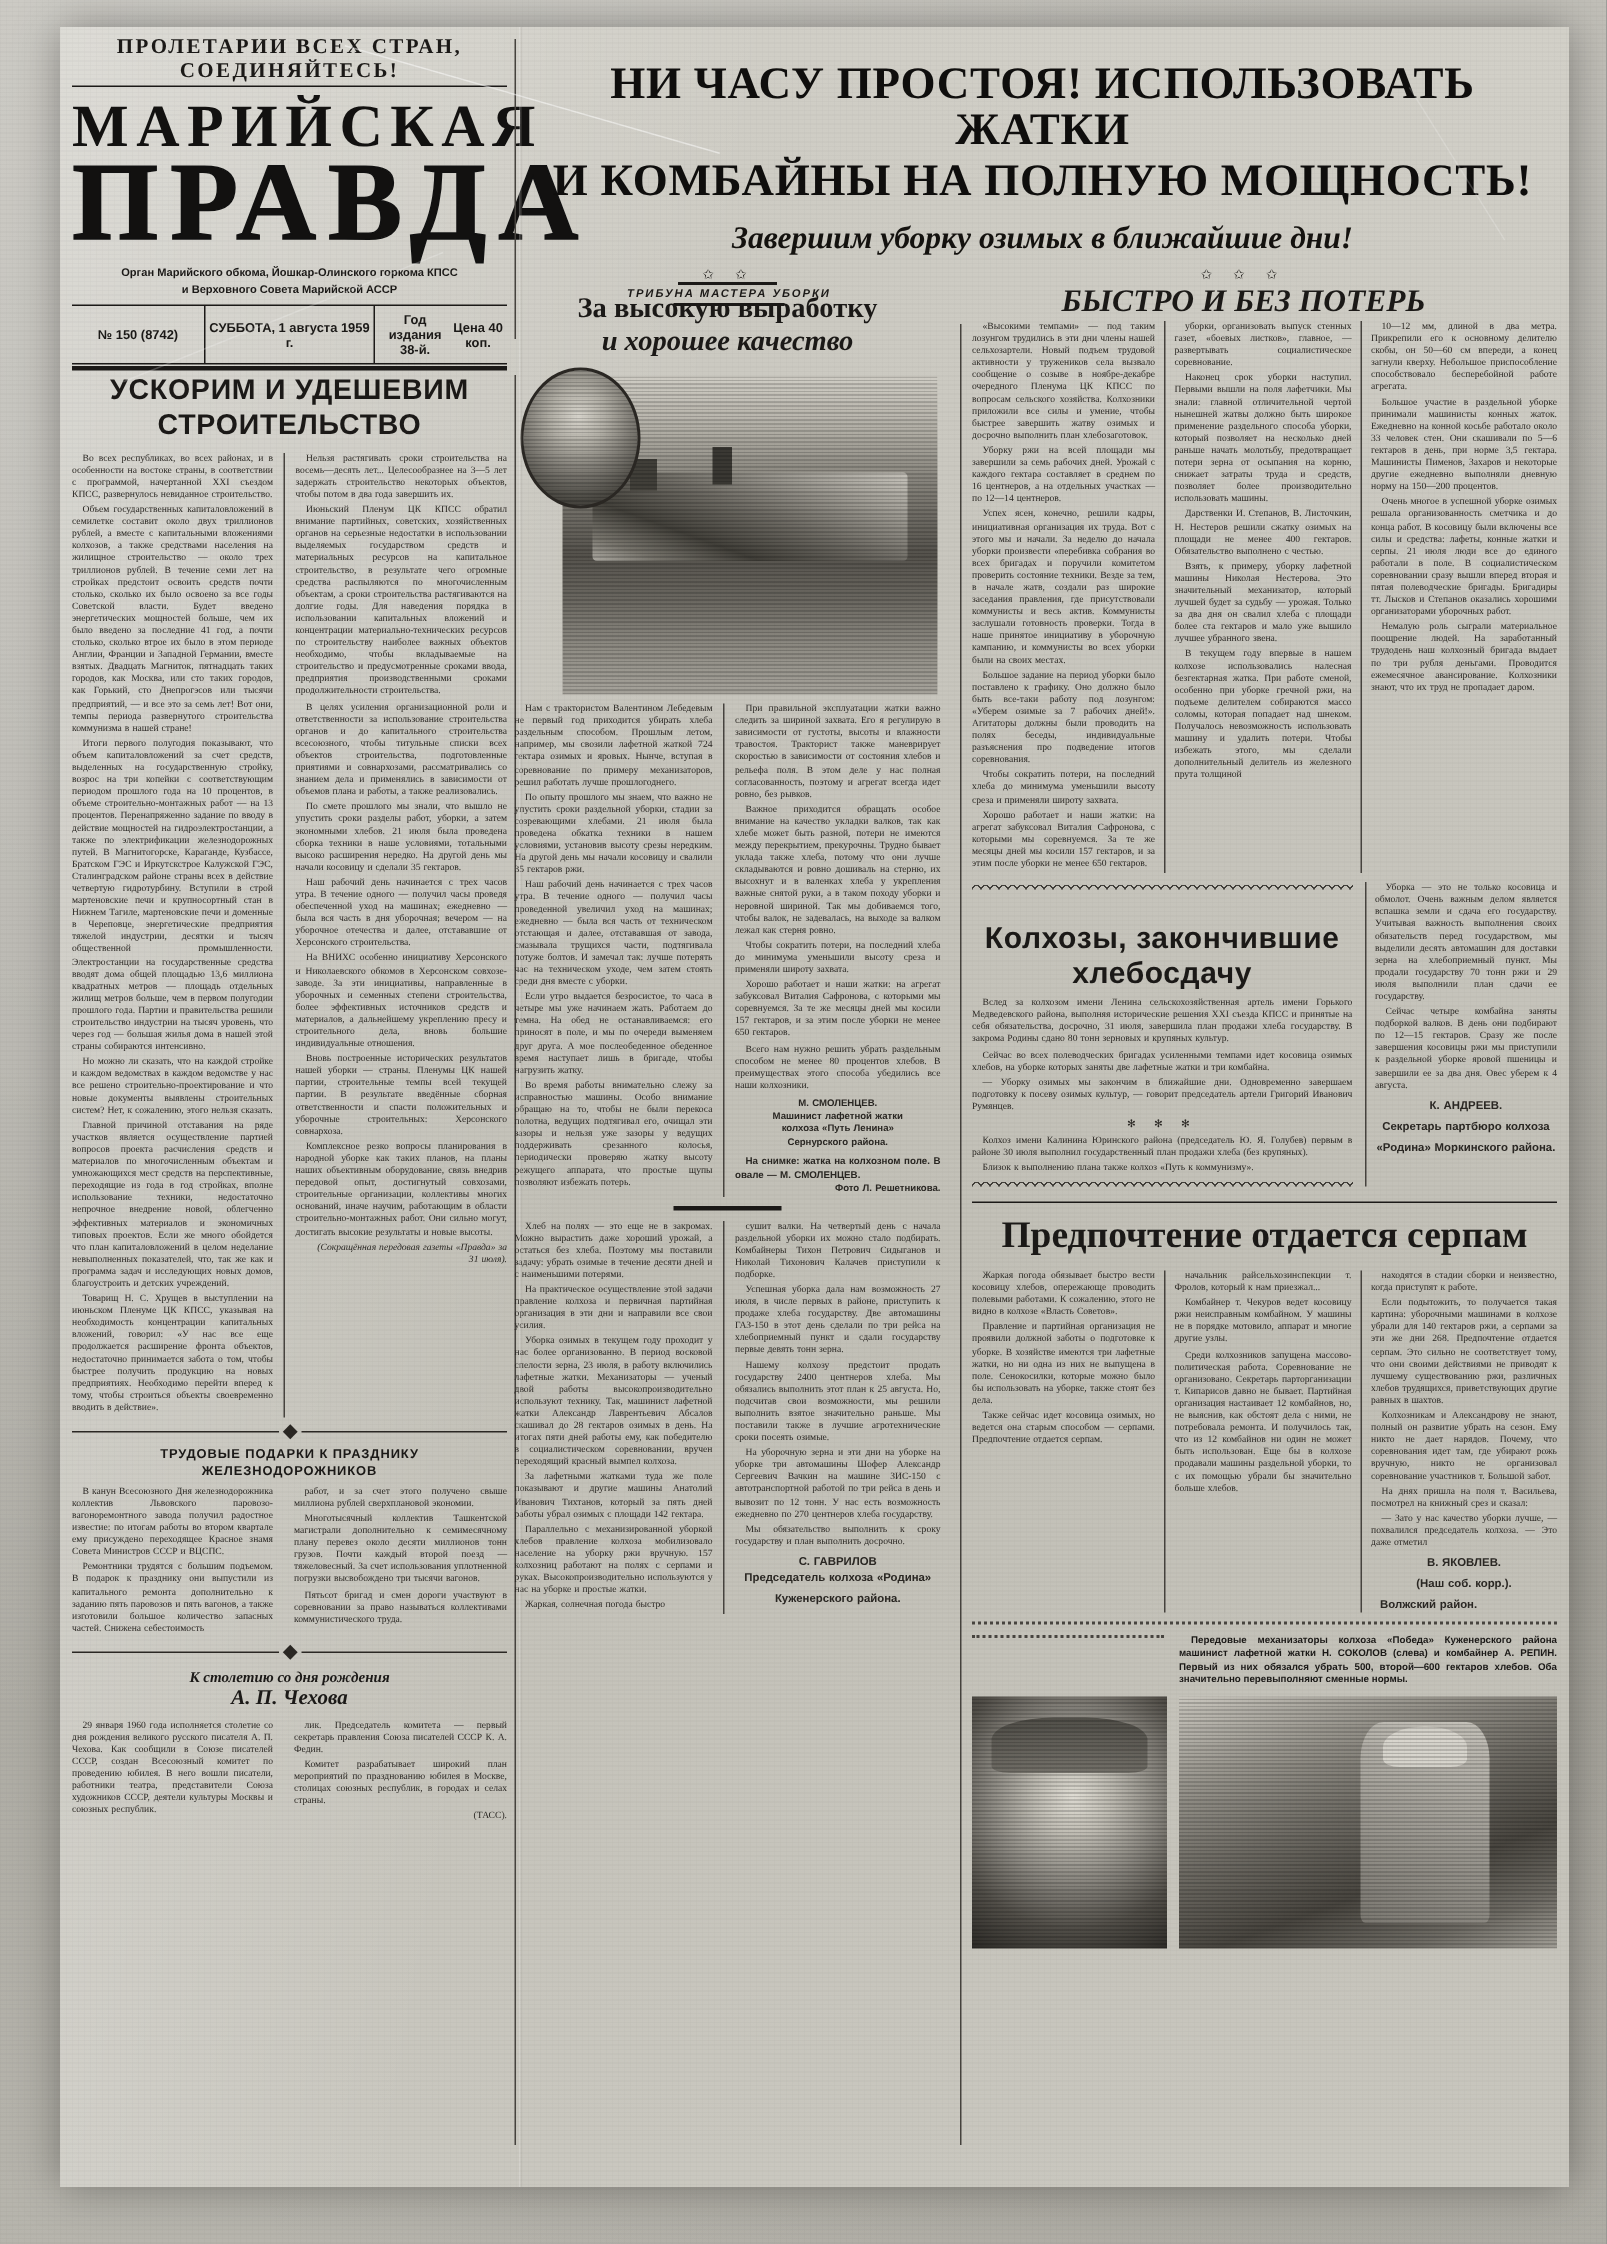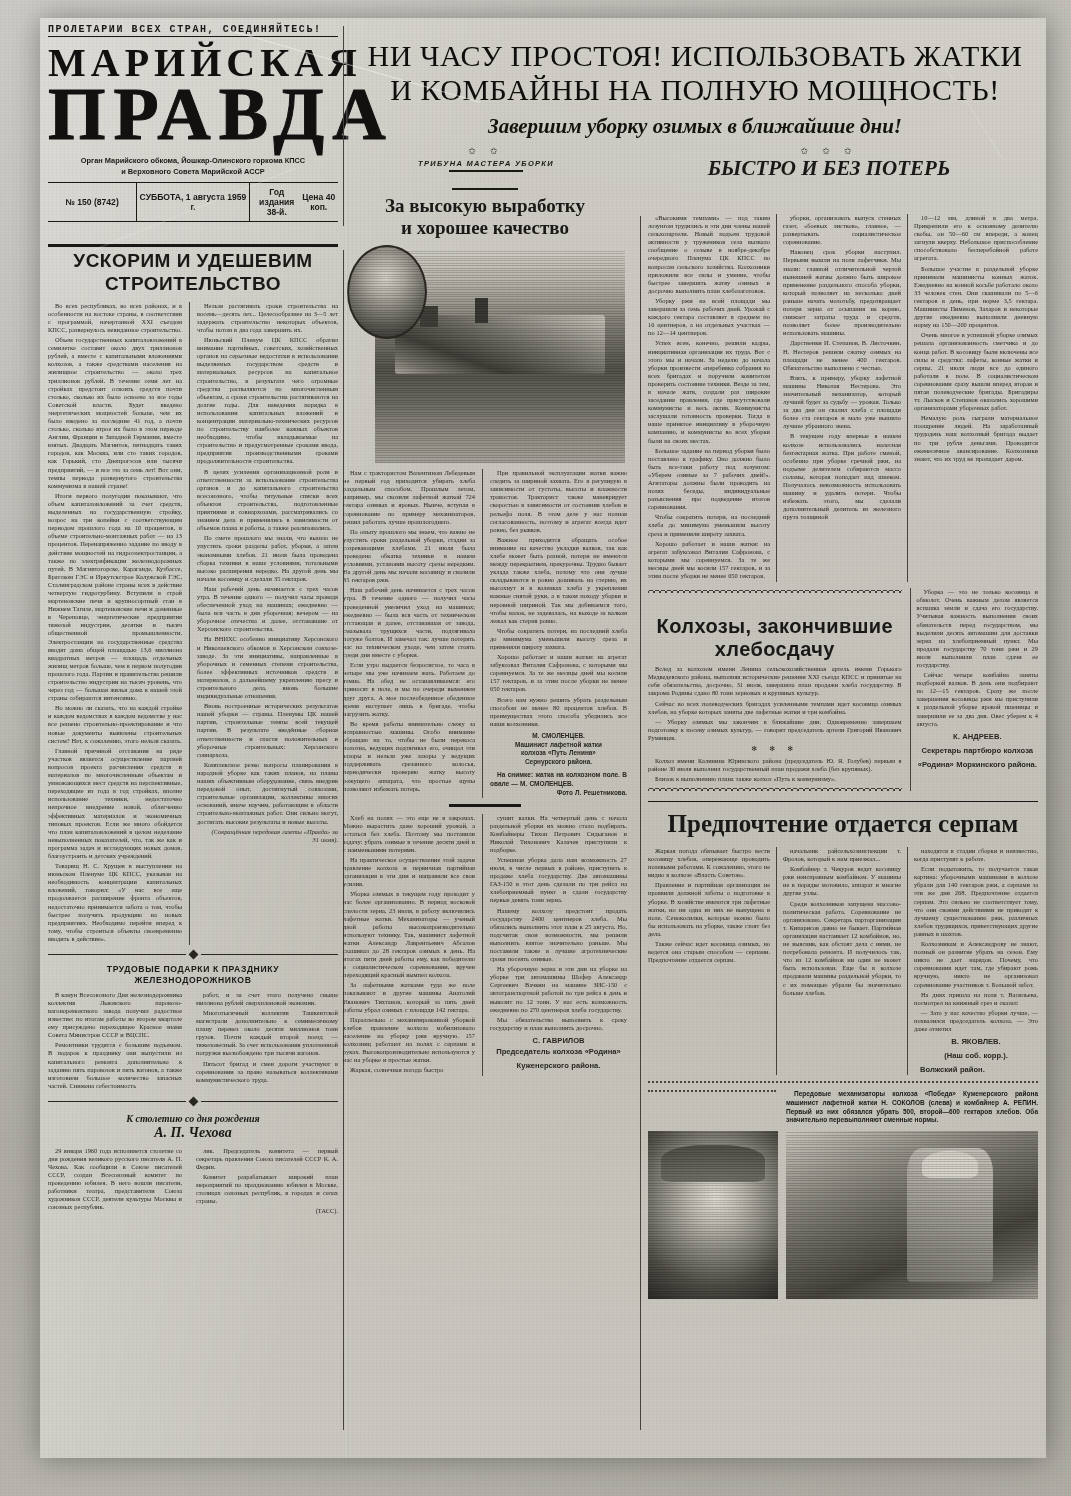--- a/index.html
+++ b/index.html
@@ -43,31 +43,31 @@
   .cols{display:flex;}
   .col{box-sizing:border-box;}
 
   .masthead-name{
     font-family:"Liberation Serif",serif;font-weight:bold;
     color:#121110;line-height:.92;
   }
   .mp1{font-size:40px;letter-spacing:5px;text-align:center;}
   .mp2{font-size:74px;letter-spacing:8px;text-align:center;
        -webkit-text-stroke:1px #111;}
-  .slogan{font-size:10px;font-weight:bold;letter-spacing:1.6px;
-          font-family:Liberation Mono, monospace;}
+  .slogan{font-size:14px;font-weight:bold;letter-spacing:1.6px;text-align:center;
+          font-family:Liberation Serif, serif;}
   .organ{font-size:7.4px;font-weight:bold;text-align:center;line-height:11px;
          font-family:"Liberation Sans",sans-serif;}
   .issuebar{display:flex;align-items:stretch;border-top:1.5px solid #1b1917;border-bottom:1.5px solid #1b1917;}
   .issuebar > div{display:flex;align-items:center;justify-content:center;
                   font-family:"Liberation Sans",sans-serif;font-weight:bold;font-size:8.6px;
                   padding:4px 2px;text-align:center;}
 
   .bighead{
-    font-family:"Liberation Serif",serif;font-weight:normal;text-align:center;
+    font-family:"Liberation Serif",serif;font-weight:bold;text-align:center;
     color:#0f0e0d;line-height:1.04;letter-spacing:.5px;
   }
   .sub-ital{font-style:italic;font-weight:bold;text-align:center;font-size:21px;color:#14120f;}
   .rubric{font-family:"Liberation Sans",sans-serif;font-style:italic;font-weight:bold;
           font-size:7.5px;letter-spacing:1.3px;text-align:center;}
   .stars{text-align:center;font-size:9px;letter-spacing:6px;line-height:9px;}
 
   .h-serif{font-family:"Liberation Serif",serif;font-weight:bold;text-align:center;line-height:1.08;}
   .h-sans{font-family:"Liberation Sans",sans-serif;font-weight:bold;text-align:center;line-height:1.15;}
   .h-ital{font-family:"Liberation Serif",serif;font-style:italic;font-weight:bold;text-align:center;line-height:1.12;}
@@ -232,21 +232,21 @@
           </div>
         </div>
       </div>
     </div>
 
     <div style="position:absolute;left:303px;top:232px;width:1px;height:1180px;background:#46433e;"></div>
 
     <div style="position:absolute;left:303px;top:170px;width:284px;">
       <div style="width:66px;margin:0 auto;border-top:2px solid #1b1917;"></div>
       <div class="h-serif" style="font-size:19px;margin-top:6px;">За высокую выработку</div>
-      <div class="h-serif" style="font-size:19px;margin-top:1px;">и хорошее качество</div>
+      <div class="h-serif" style="font-size:19px;margin-top:1px;font-style:italic;">и хорошее качество</div>
 
       <div style="position:relative;margin-top:7px;height:218px;">
         <div class="photo ph-field" style="position:absolute;left:32px;top:6px;width:250px;height:212px;">
           <div class="photo ph-combine" style="position:absolute;left:8%;top:30%;width:84%;height:28%;border-radius:3px;opacity:.95;"></div>
           <div style="position:absolute;left:40%;top:22%;width:5%;height:12%;background:#3a3833;"></div>
           <div style="position:absolute;left:18%;top:26%;width:7%;height:10%;background:#413f39;"></div>
           <div class="hz"></div>
         </div>
         <div class="photo ph-portrait oval" style="position:absolute;left:4px;top:0px;width:76px;height:90px;">
           <div class="hz"></div>

